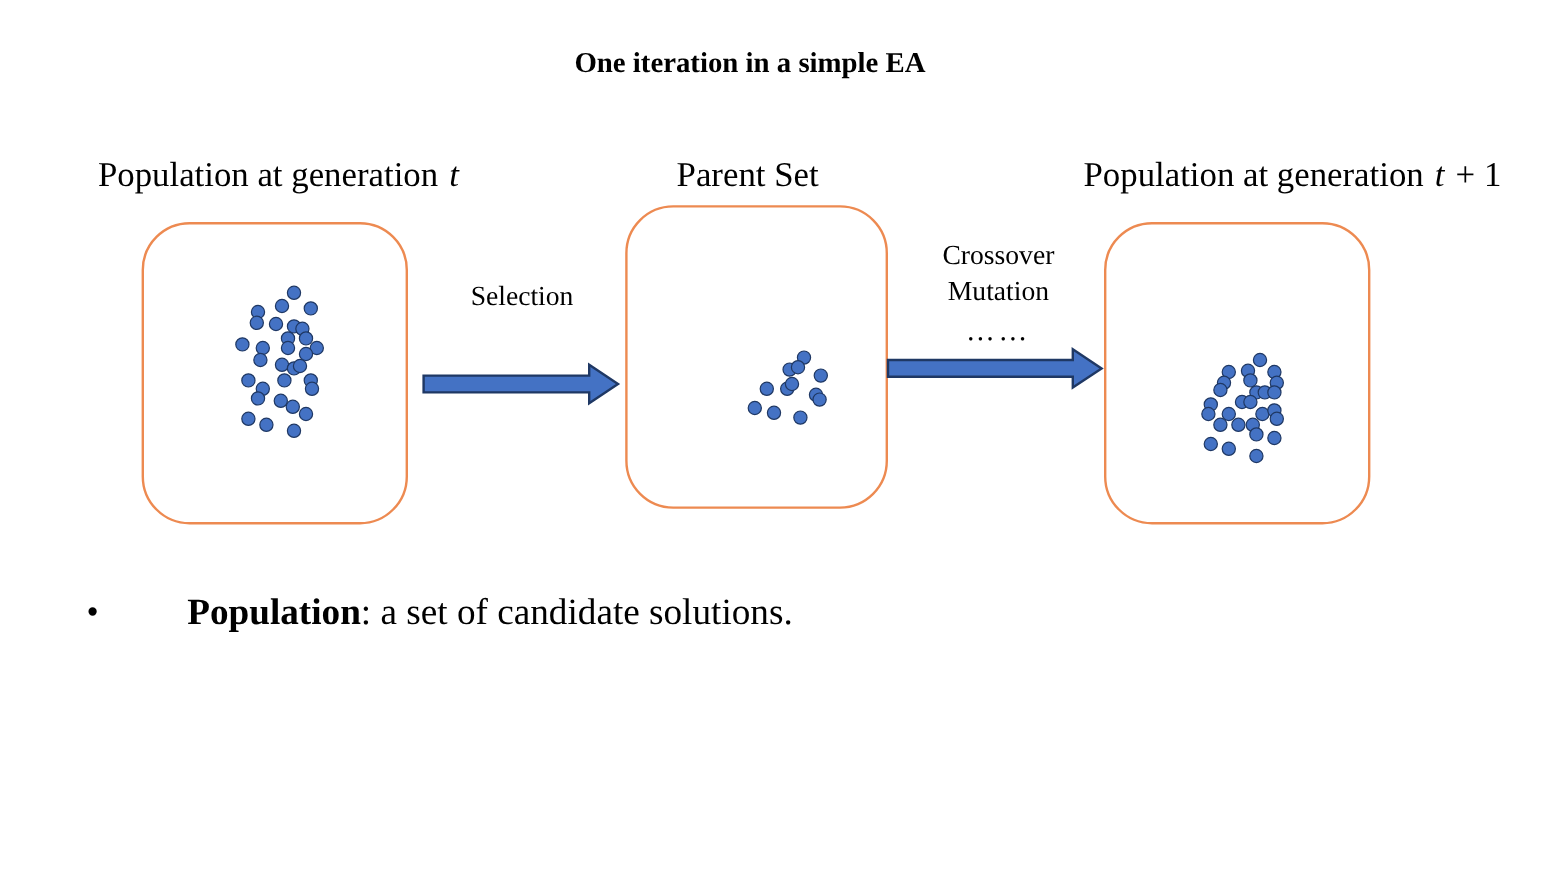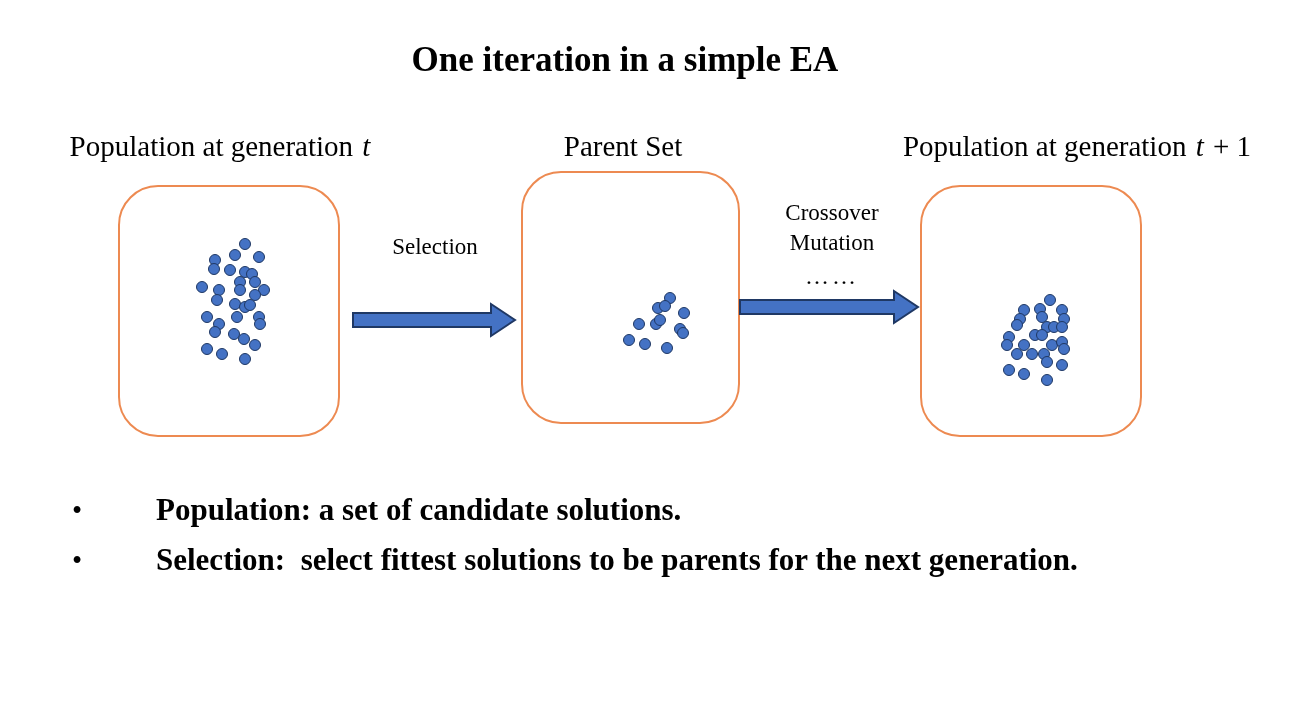--- a/index.html
+++ b/index.html
@@ -2,21 +2,21 @@
 <html style="--box-border: #ED8A51; --dot-fill: #4472C4; --dot-stroke: #1F3864; --arrow-fill: #4472C4; --arrow-stroke: #1F3864;"><head>
 <meta charset="utf-8">
 <style>
   html,body{margin:0;padding:0;}
   body{
     width:1300px;height:724px;background:#ffffff;position:relative;overflow:hidden;
     font-family:"Liberation Serif","DejaVu Serif",serif;color:#000;
   }
   .title{
     position:absolute;top:40px;left:0;width:1250px;text-align:center;
-    font-size:35px;font-weight:bold;margin:0;
+    font-size:24px;font-weight:bold;margin:0;
   }
   .stage-label{
     position:absolute;top:130px;transform:translateX(-50%);
     font-size:29px;white-space:nowrap;
   }
   .stage-label .mathvar{font-style:italic;padding:0 2px;}
   .box{
     position:absolute;border:2px solid var(--box-border,#ED8A51);
     border-radius:40px;background:#fff;box-sizing:border-box;
   }
@@ -38,28 +38,28 @@
   }
   .bullets li{
     position:relative;padding-left:35px;text-indent:23px;
     line-height:40px;margin-bottom:10px;
   }
   .bullets li::before{
     content:"\2022";position:absolute;left:2px;top:0;text-indent:0;
     font-size:29px;line-height:40px;
   }
   .bullet-term{font-weight:bold;margin-left:28px;}
-  .bullet-rest{white-space:pre-wrap;font-weight:bold;}
+  .bullet-rest{white-space:pre-wrap;}
 </style>
 </head>
 <body>
 
 <h1 class="title">One iteration in a simple EA</h1>
 
-<div class="stage-label" style="left:221px">
+<div class="stage-label" style="left:233px">
   <span>Population at generation </span><span class="mathvar">t</span><span></span>
 </div>
 <div class="stage-label" style="left:625px">
   <span>Parent Set</span><span class="mathvar"></span><span></span>
 </div>
 <div class="stage-label" style="left:1077px">
   <span>Population at generation </span><span class="mathvar">t</span><span> + 1</span>
 </div>
 
 <div class="box" style="left:118px;top:185px;width:222px;height:252px">
@@ -150,14 +150,13 @@
   <div class="lbl-line">Crossover</div>
   <div class="lbl-line">Mutation</div>
   <div class="lbl-dots">……</div>
 </div>
 <svg class="arrow-svg" style="left:740px;top:289px" width="180" height="36" viewBox="0 0 180 36">
   <polygon points="0,11 154,11 154,2 178,18 154,34 154,25 0,25" style="fill:var(--arrow-fill,#4472C4);stroke:var(--arrow-stroke,#1F3864);stroke-width:2;stroke-linejoin:miter;"></polygon>
 </svg>
 
 <ul class="bullets">
   <li><span class="bullet-term">Population</span><span class="bullet-rest">: a set of candidate solutions.</span></li>
-  <li><span class="bullet-term">Selection</span><span class="bullet-rest">:  select fittest solutions to be parents for the next generation.</span></li>
 </ul>
 
 </body></html>

